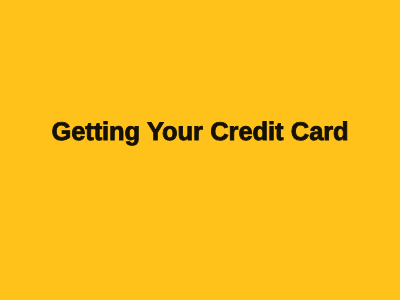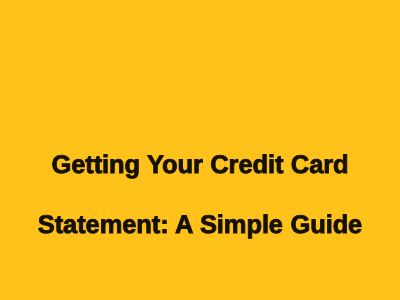--- a/index.html
+++ b/index.html
@@ -44,29 +44,27 @@
     font-family: "Liberation Sans", sans-serif;
     font-size: 25.5px;
     line-height: 27px;
     font-weight: 700;
     letter-spacing: -0.1px;
     word-spacing: 0.5px;
     white-space: nowrap;
     
     -webkit-text-stroke: 0.85px #151008;
     text-rendering: geometricPrecision;
-    margin-top: 33px;
   }
 </style>
 </head>
 <body>
 
 <div id="canvas" style="background: rgb(255, 194, 26);">
 
   <div id="title-block">
 
     <span class="headline-line" style="color: rgb(21, 16, 8); -webkit-text-stroke: 0.85px rgb(21, 16, 8);">Getting Your Credit Card</span>
 
-    <span class="headline-line" style="color: rgb(21, 16, 8); -webkit-text-stroke: 0.85px rgb(21, 16, 8);">Statement: A Simple Guide</span>
 
   </div>
 
 </div>
 
 </body></html>

